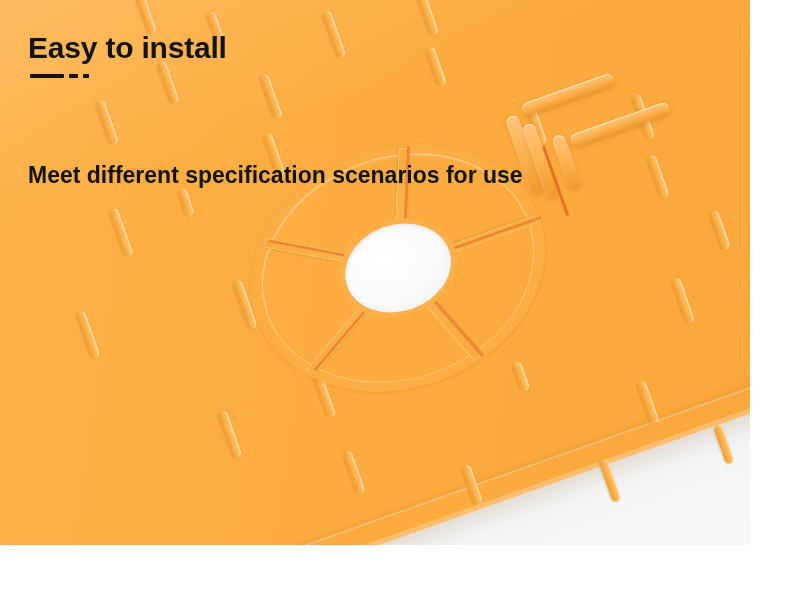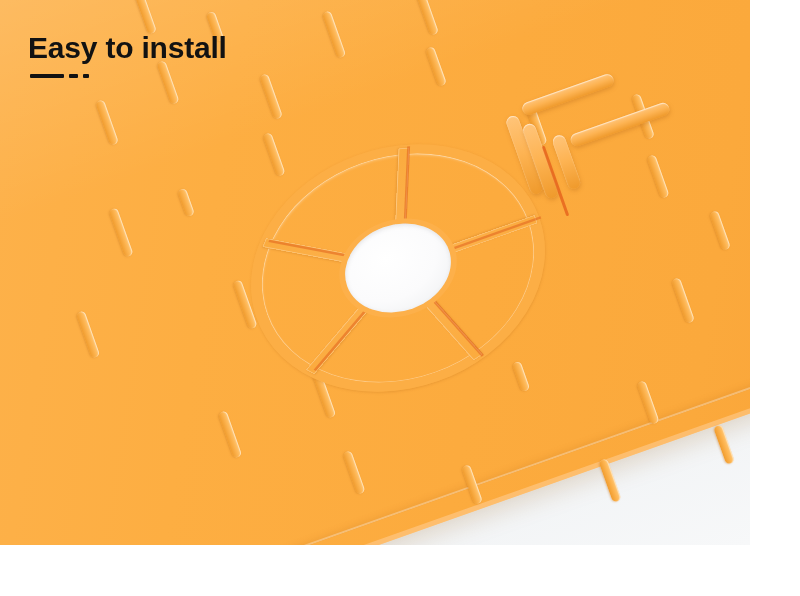--- a/index.html
+++ b/index.html
@@ -321,15 +321,16 @@
 
   <div class="text-layer">
     <div class="headline">Easy to install</div>
 
     <div class="divider">
       <span class="seg-long"></span>
       <span class="seg-mid"></span>
       <span class="seg-short"></span>
     </div>
 
+    <div class="tagline">Meet different specification scenarios for use</div>
   </div>
 
 </div>
 
 </body></html>

